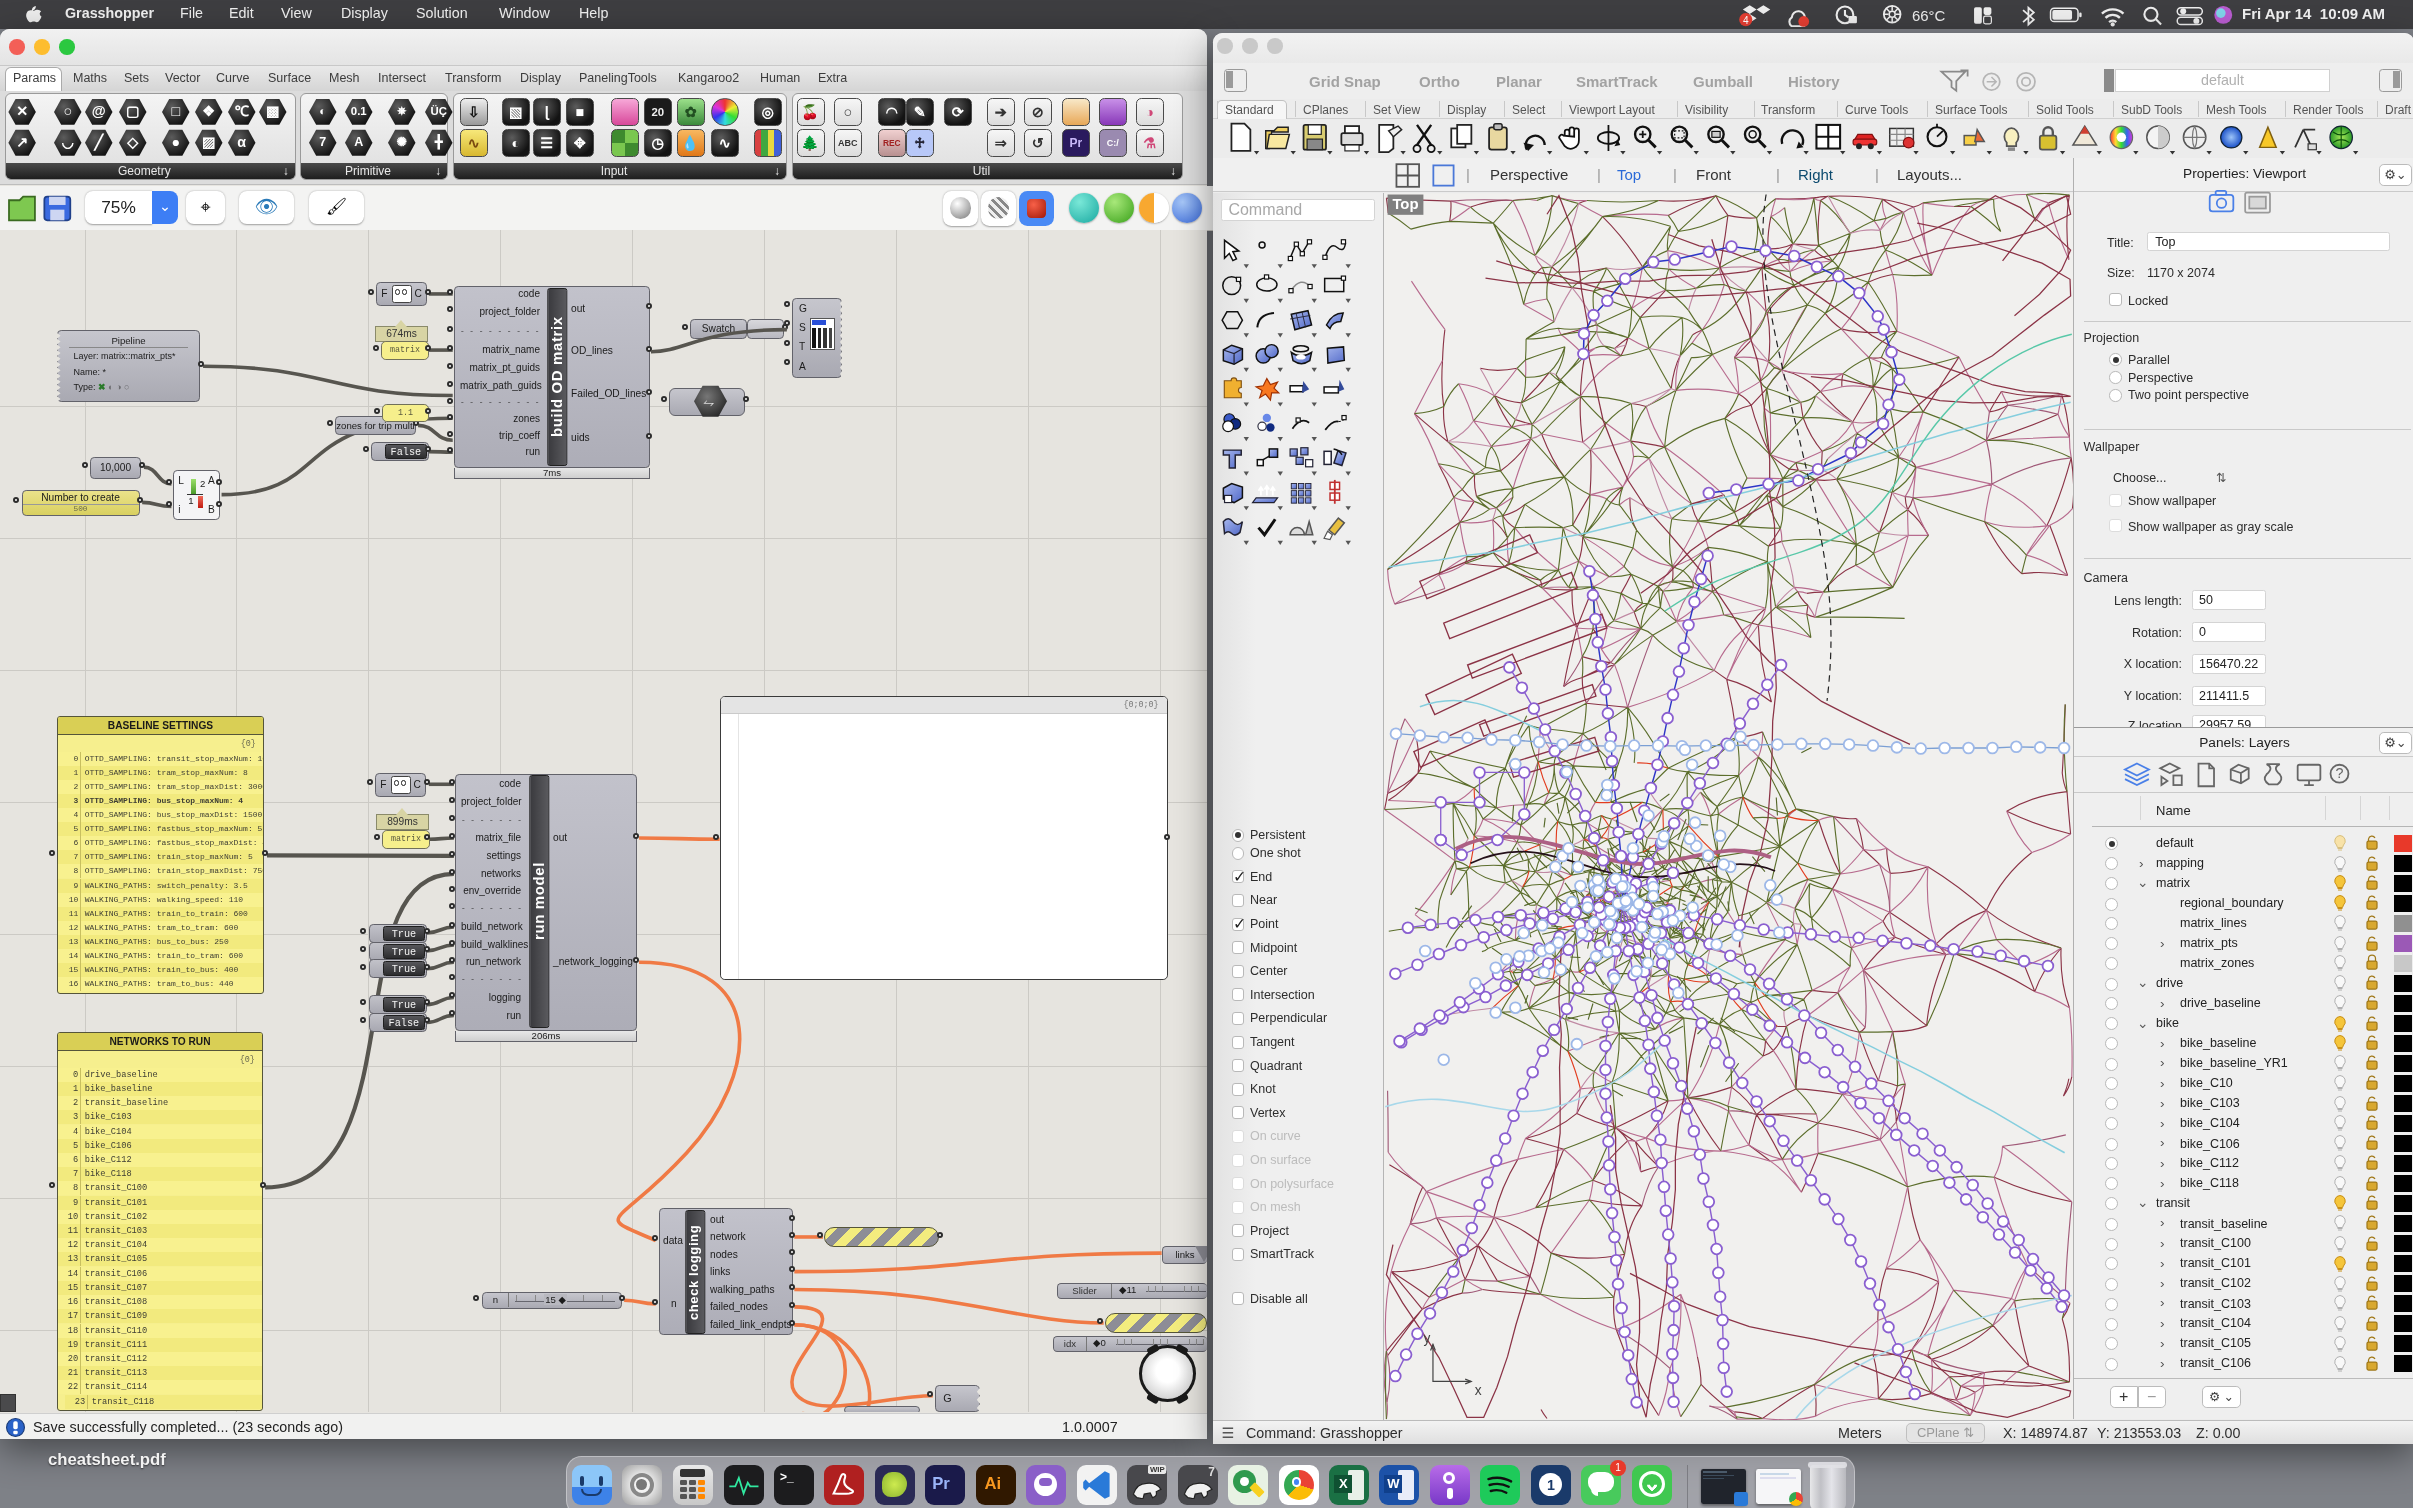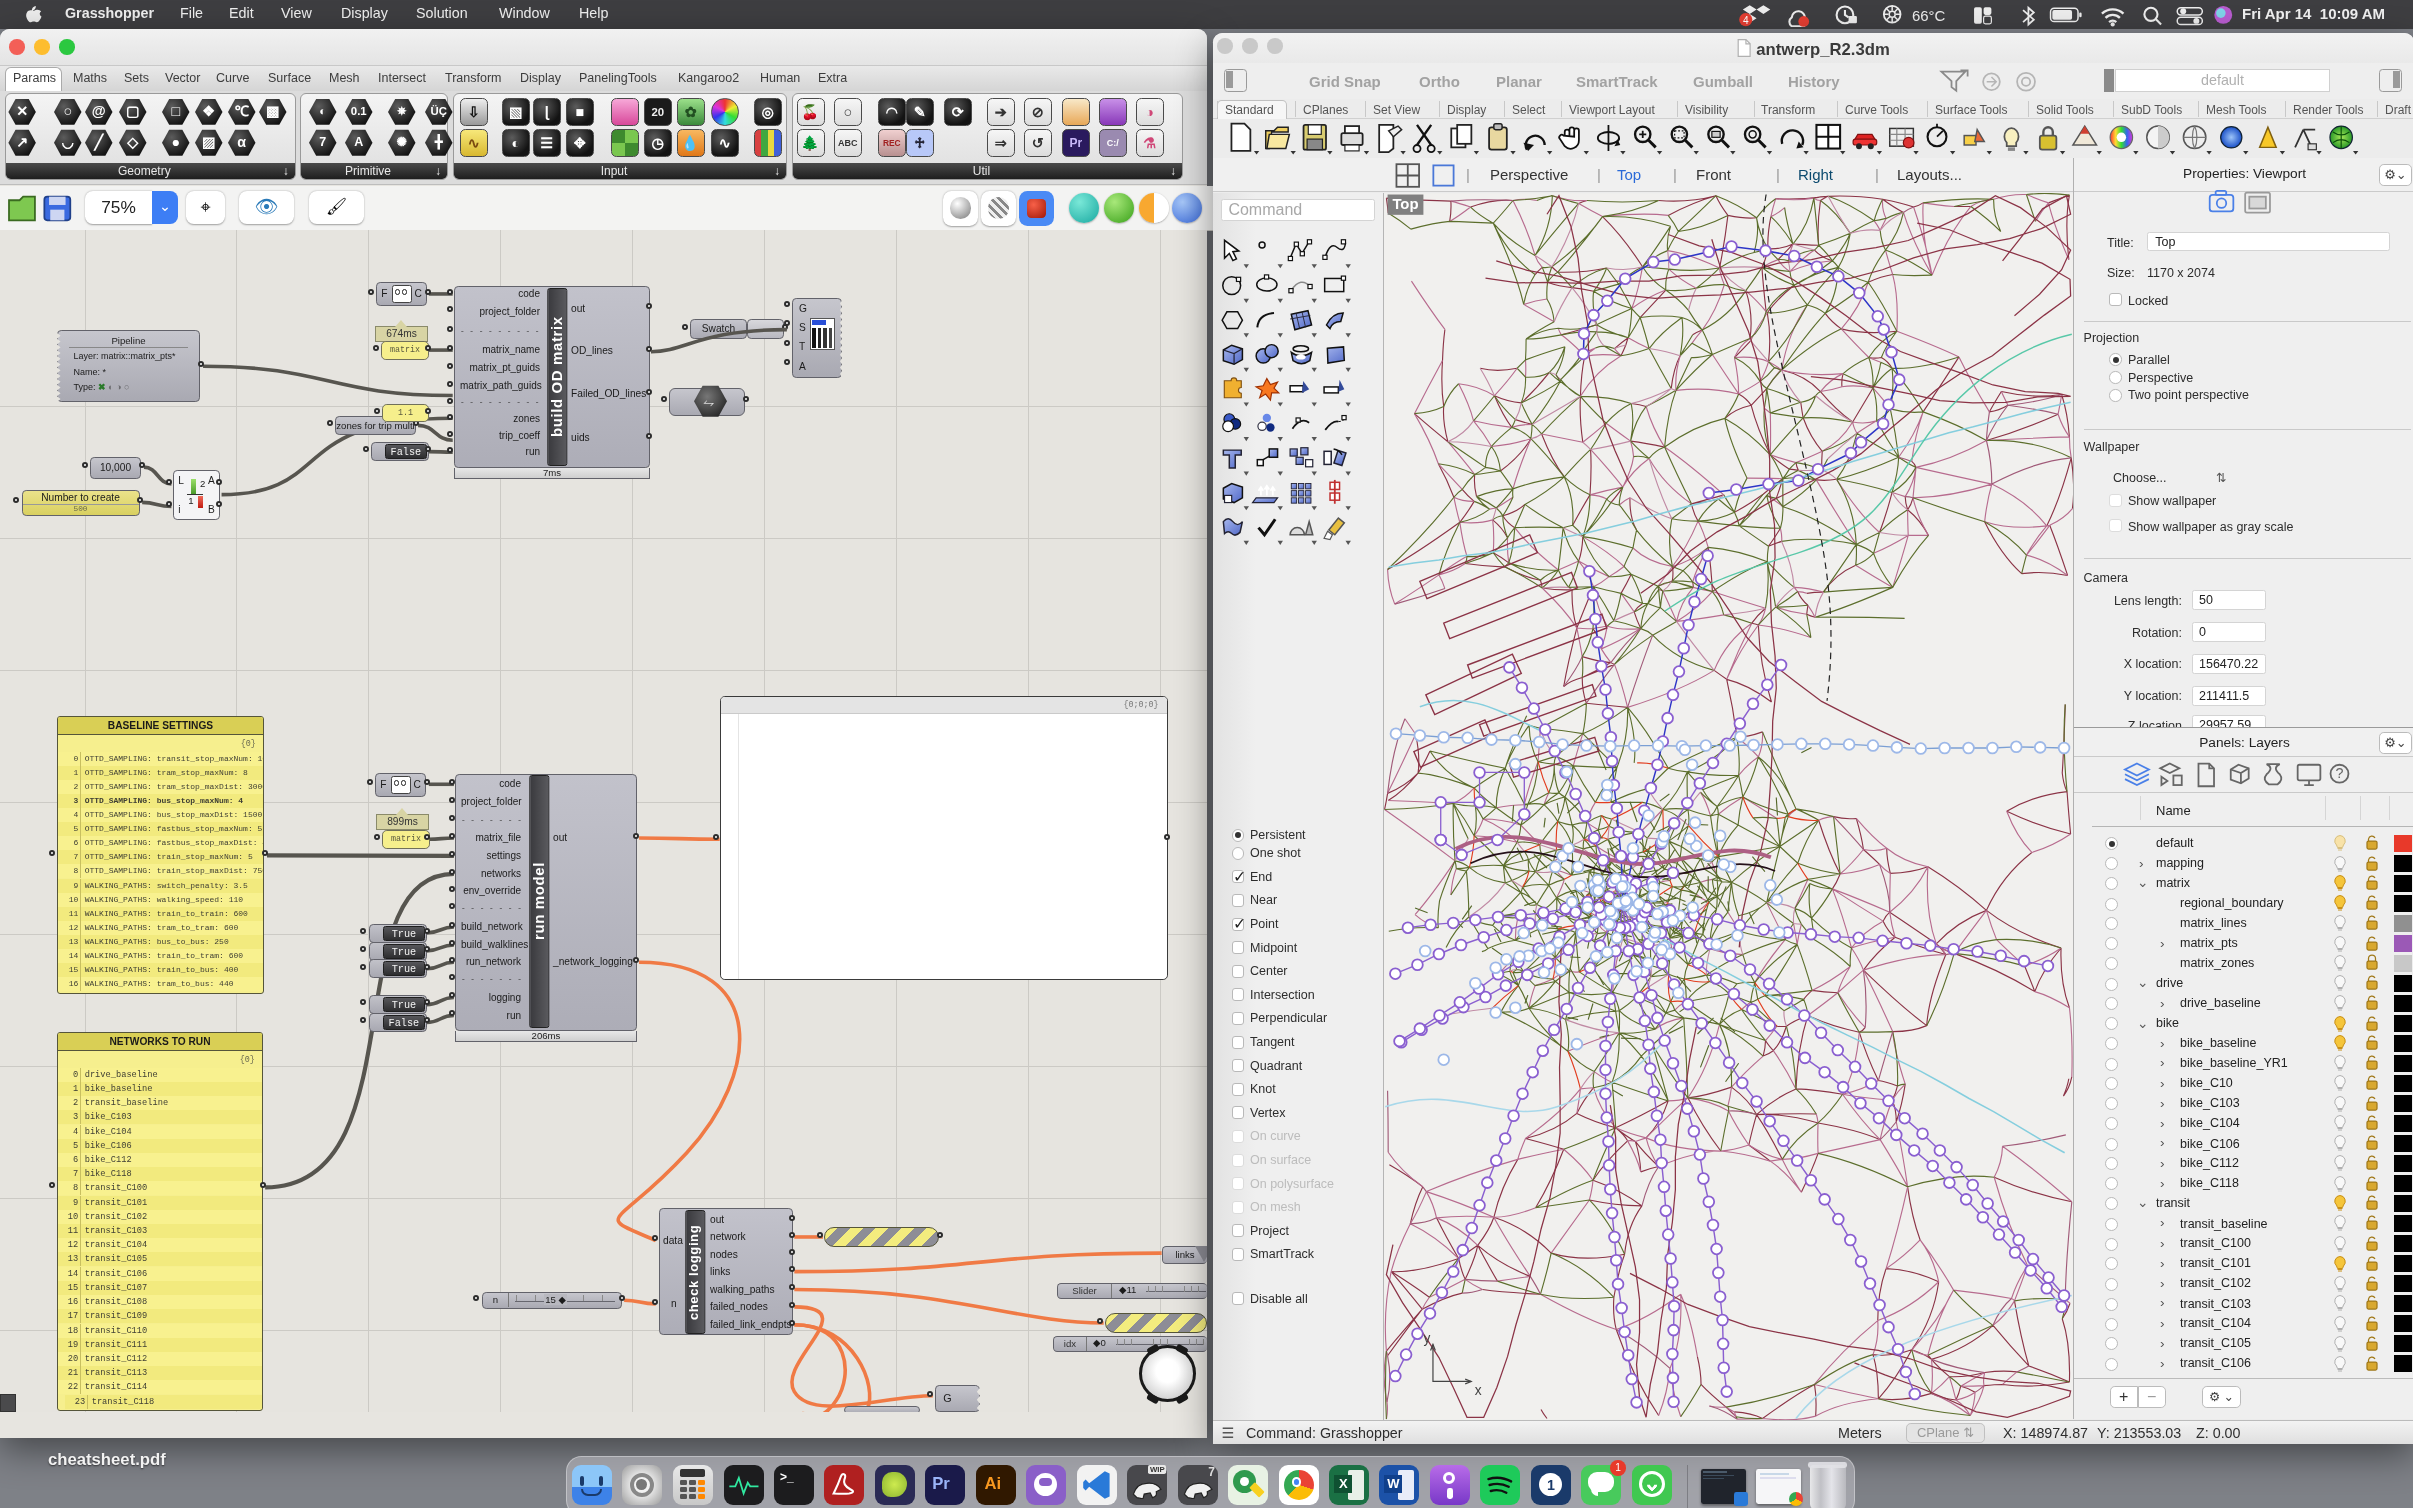--- a/index.html
+++ b/index.html
@@ -580,30 +580,35 @@
 <div class="abs" style="left:4.8px;bottom:-2.4px;width:12px;height:6.6px;background:#1a1a1a;border-radius:2.4px;transform:rotate(30deg);"></div>
 <div class="abs" style="right:4.8px;bottom:-2.4px;width:12px;height:6.6px;background:#1a1a1a;border-radius:2.4px;transform:rotate(-30deg);"></div>
       </div>
       <div class="gnode" style="left:935px;top:1155px;width:45px;height:27px;clip-path:polygon(0 0,93% 0,100% 10%,93% 25%,100% 40%,93% 55%,100% 70%,93% 85%,100% 100%,0 100%);">
 <div class="abs" style="left:7.2px;top:6px;font-size:10.8px;">G</div>
       </div>
       <div class="conn" style="left:927px;top:1161px;"></div>
       <div class="gnode" style="left:844px;top:1176px;width:76px;height:8.4px;"></div>
       <div class="abs" style="left:0;top:1164px;width:15.5px;height:18px;background:#4a4a4c;border:0.6px solid #333;"></div>
     </div>
+    <div id="ghstatus" class="abs">
+      <svg class="abs" style="left:6px;top:3.6px;" width="19" height="19" viewBox="0 0 34 34">
+        <circle cx="17" cy="17" r="16" fill="#2a62c8" stroke="#183a78" stroke-width="2"></circle>
+        <rect x="13" y="6" width="8" height="14" rx="3" fill="#fff"></rect>
+        <rect x="13" y="23" width="8" height="6" rx="2" fill="#fff"></rect>
+      </svg>
+      <div class="abs" style="left:33px;top:4.8px;">Save successfully completed... (23 seconds ago)</div>
+      <div class="abs" style="left:1062px;top:4.8px;">1.0.0007</div>
+    </div>
   </div>
 <div id="rhwin" class="abs">
     <div id="rhtitle" class="abs"></div>
     <div class="tl" style="left:4.2px;top:5.4px;background:#c9c9c9;"></div>
     <div class="tl" style="left:29px;top:5.4px;background:#c9c9c9;"></div>
     <div class="tl" style="left:54px;top:5.4px;background:#c9c9c9;"></div>
-    <div class="abs" style="left:0;top:6px;width:1201px;text-align:center;font-size:16.7px;font-weight:bold;color:#3a3a3a;"><svg style="vertical-align:-2.4px;" width="14.3" height="18" viewBox="0 0 24 30">
-        <path d="M2 1 h13 l7 7 v21 h-20z" fill="#fff" stroke="#b0b0b0" stroke-width="2"></path>
-        <path d="M15 1 v7 h7" fill="none" stroke="#b0b0b0" stroke-width="2"></path>
-      </svg> antwerp_R2.3dm</div>
     <div id="rhrow2" class="abs">
       <div class="abs" style="left:10.8px;top:6px;width:23px;height:23px;border:1.8px solid #9a9a9a;border-radius:3.6px;">
         <div class="abs" style="left:1.2px;top:1.2px;width:7.2px;height:16.7px;background:#9a9a9a;"></div>
       </div>
       <div class="abs" style="left:96px;top:9.6px;">Grid Snap</div>
       <div class="abs" style="left:206px;top:9.6px;">Ortho</div>
       <div class="abs" style="left:283px;top:9.6px;">Planar</div>
       <div class="abs" style="left:363px;top:9.6px;">SmartTrack</div>
       <div class="abs" style="left:480px;top:9.6px;">Gumball</div>
       <div class="abs" style="left:575px;top:9.6px;">History</div>

